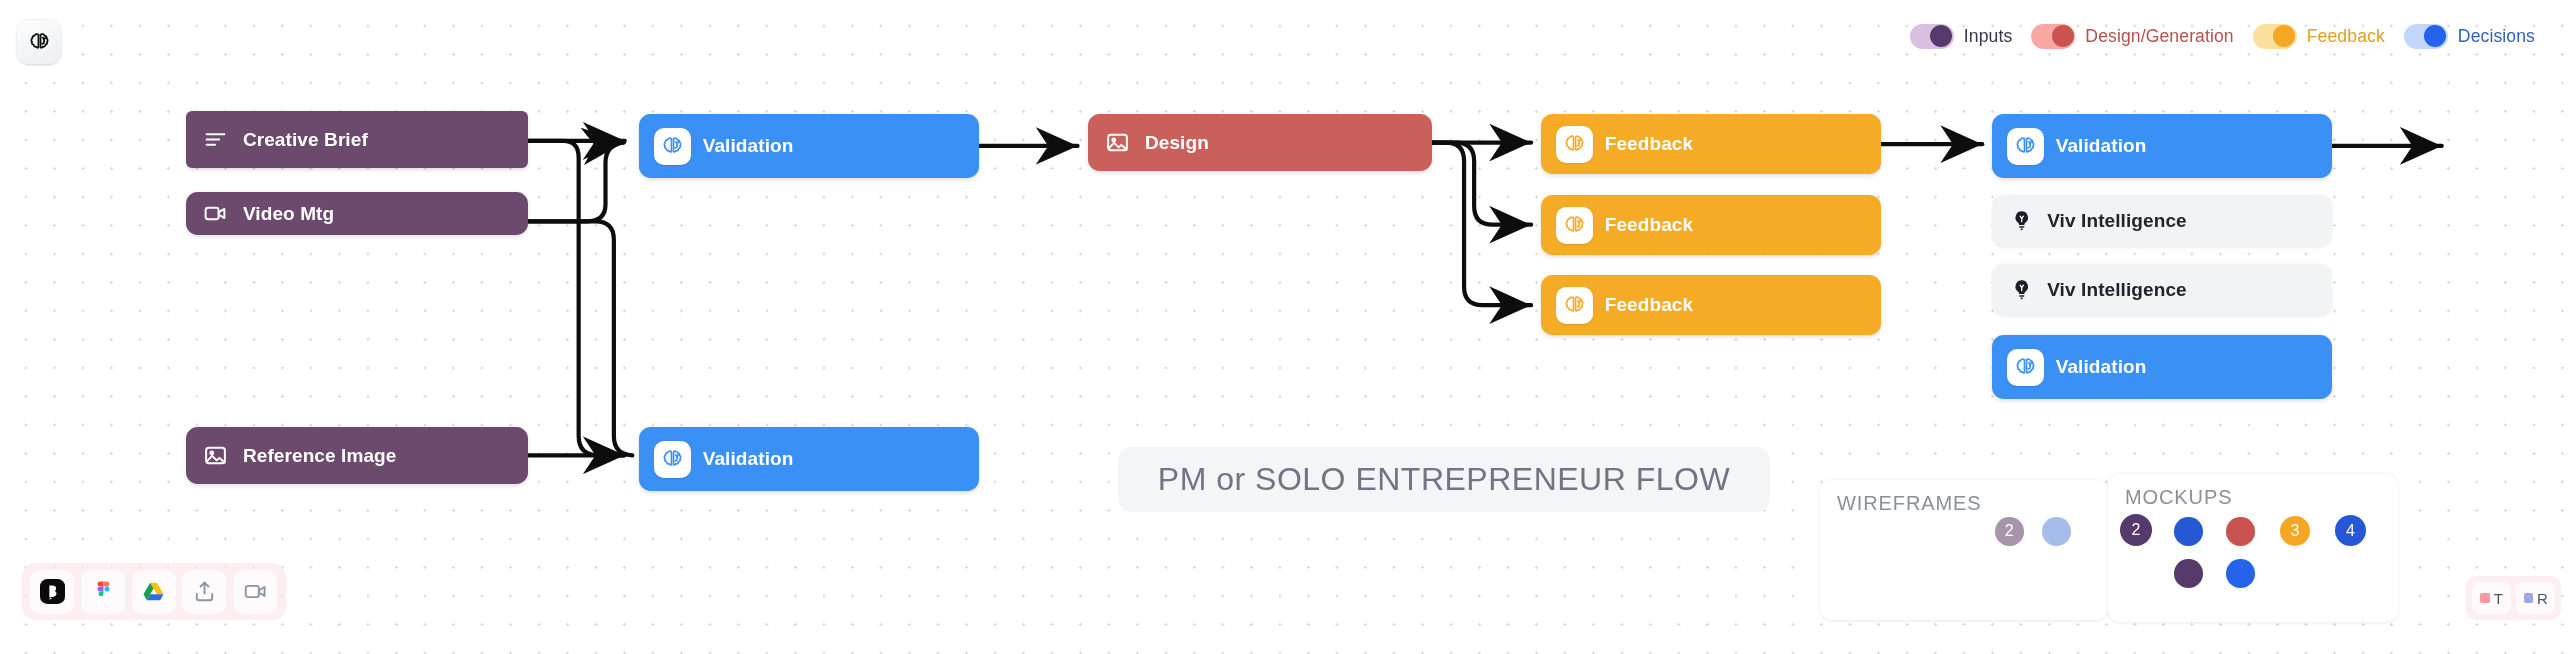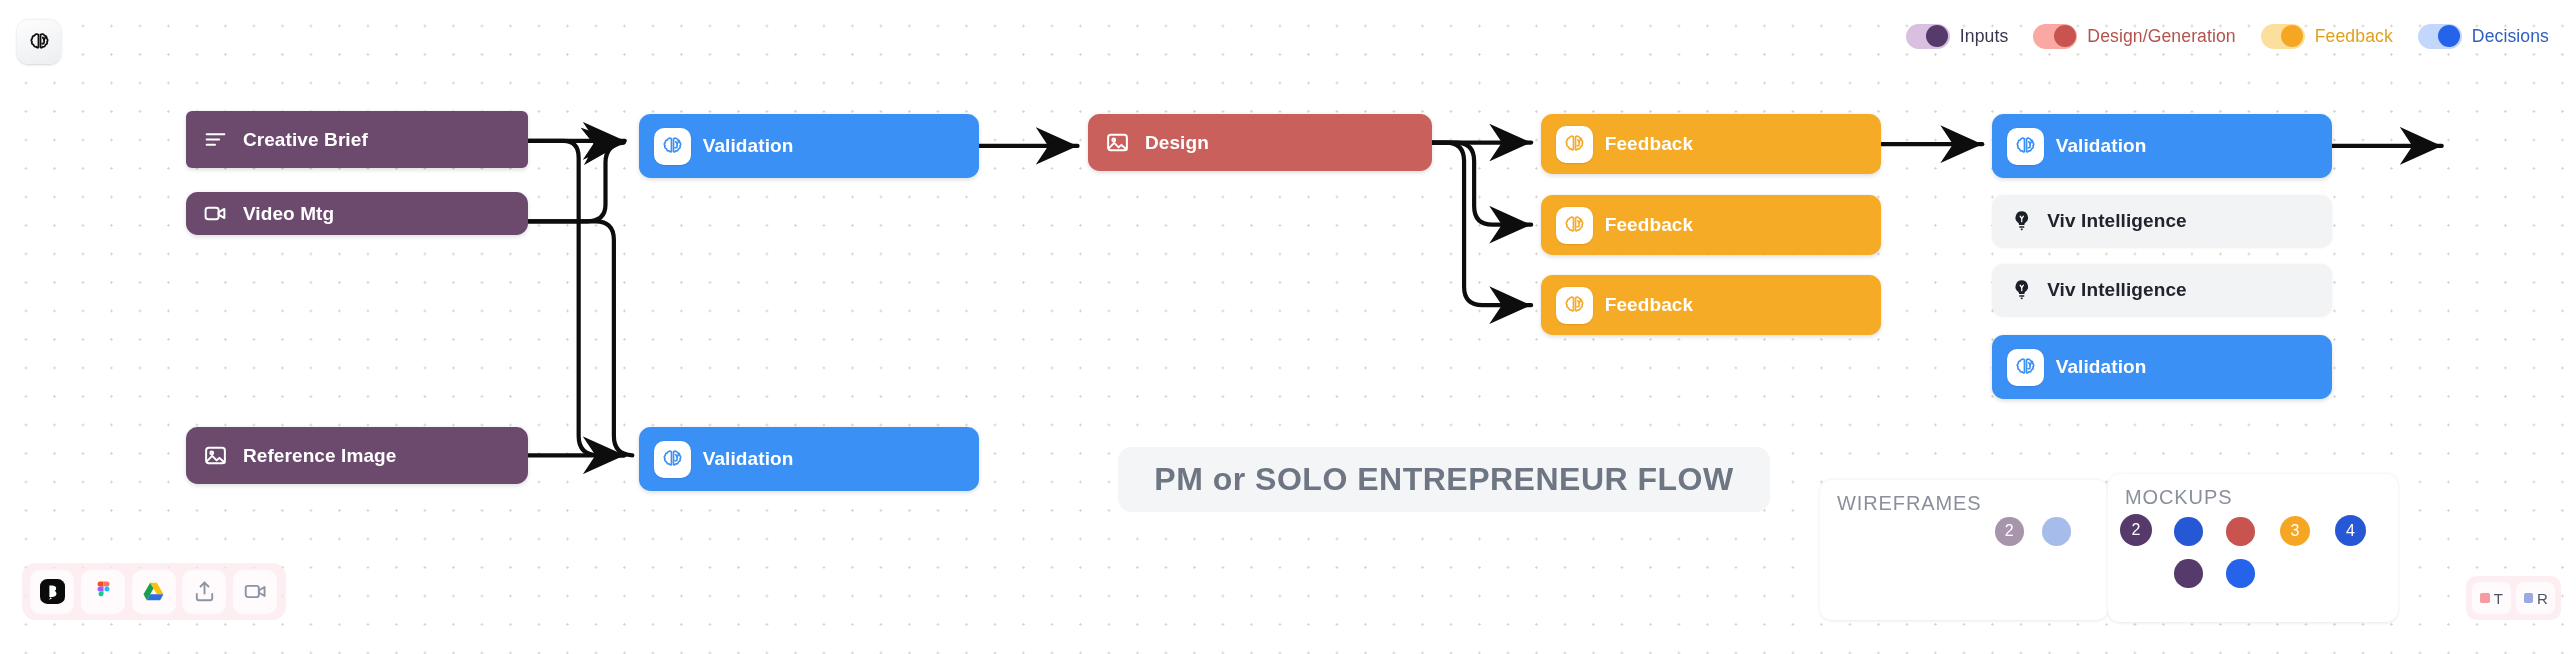--- a/index.html
+++ b/index.html
@@ -39,23 +39,23 @@
     border-radius: 11.7px;
     background: linear-gradient(160deg,#fdfdfd 0%,#eceef1 100%);
     box-shadow: 0 0.8px 2.5px rgba(0,0,0,.18);
     display: flex; align-items: center; justify-content: center;
     z-index: 40;
   }
 
   
   #legend {
     position: absolute;
-    right: 27px; top: 23.5px;
+    right: 41px; top: 23.5px;
     display: flex; align-items: center;
-    gap: 25px;
+    gap: 19px;
     z-index: 40;
   }
   .legend-item { display: flex; align-items: center; gap: 10px; }
   .legend-pill {
     width: 44px; height: 25px;
     border-radius: 12.6px;
     position: relative;
     flex: none;
   }
   .legend-pill::after {
@@ -117,21 +117,21 @@
     position: absolute;
     left: 1118px; top: 447px;
     width: 652px; height: 65px;
     background: #f4f5f7;
     border-radius: 13.4px;
     display: flex; align-items: center; justify-content: center;
     z-index: 5;
   }
   #flow-title span {
     font-size: 32px;
-    font-weight: 700;
+    font-weight: 400;
     color: #6e7683;
     letter-spacing: 0.5px;
   }
 
   
   .mini-panel {
     position: absolute;
     background: #ffffff;
     border-radius: 11.7px;
     box-shadow: 0 0.8px 3.4px rgba(0,0,0,.09);

